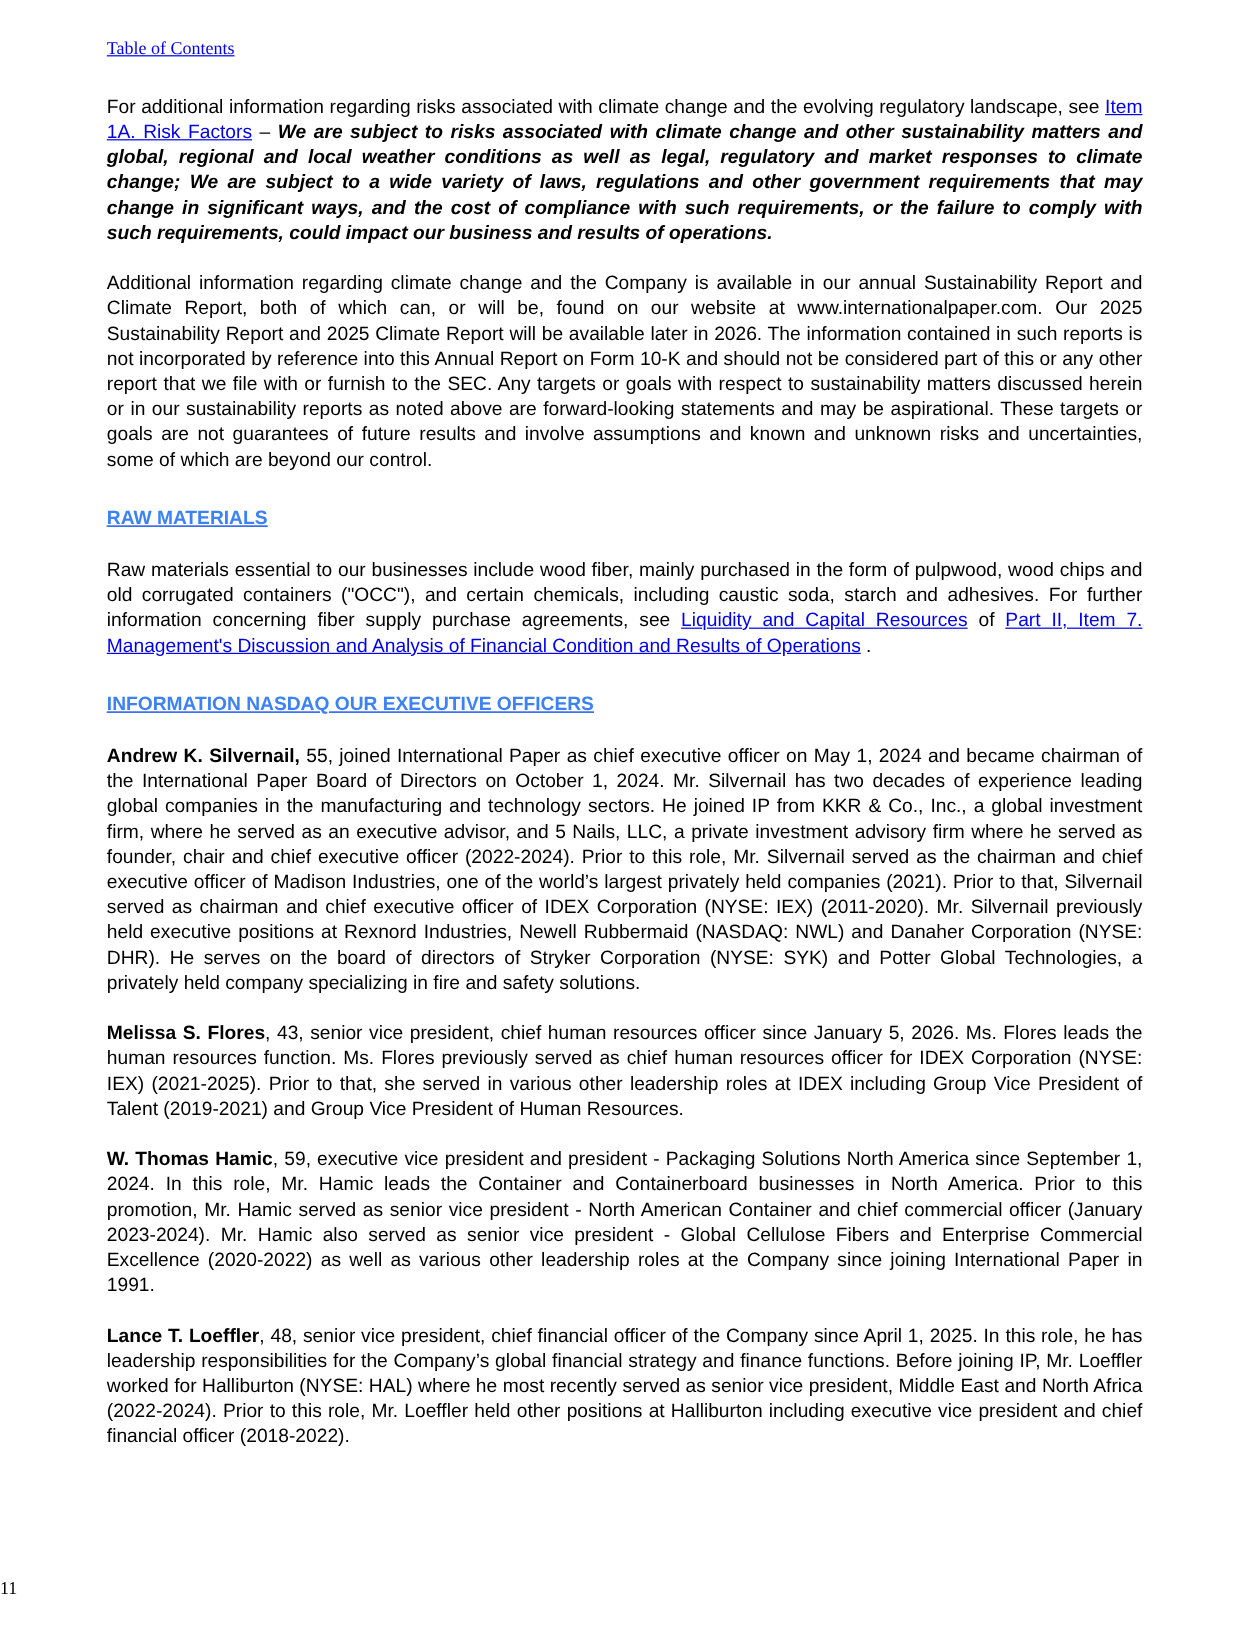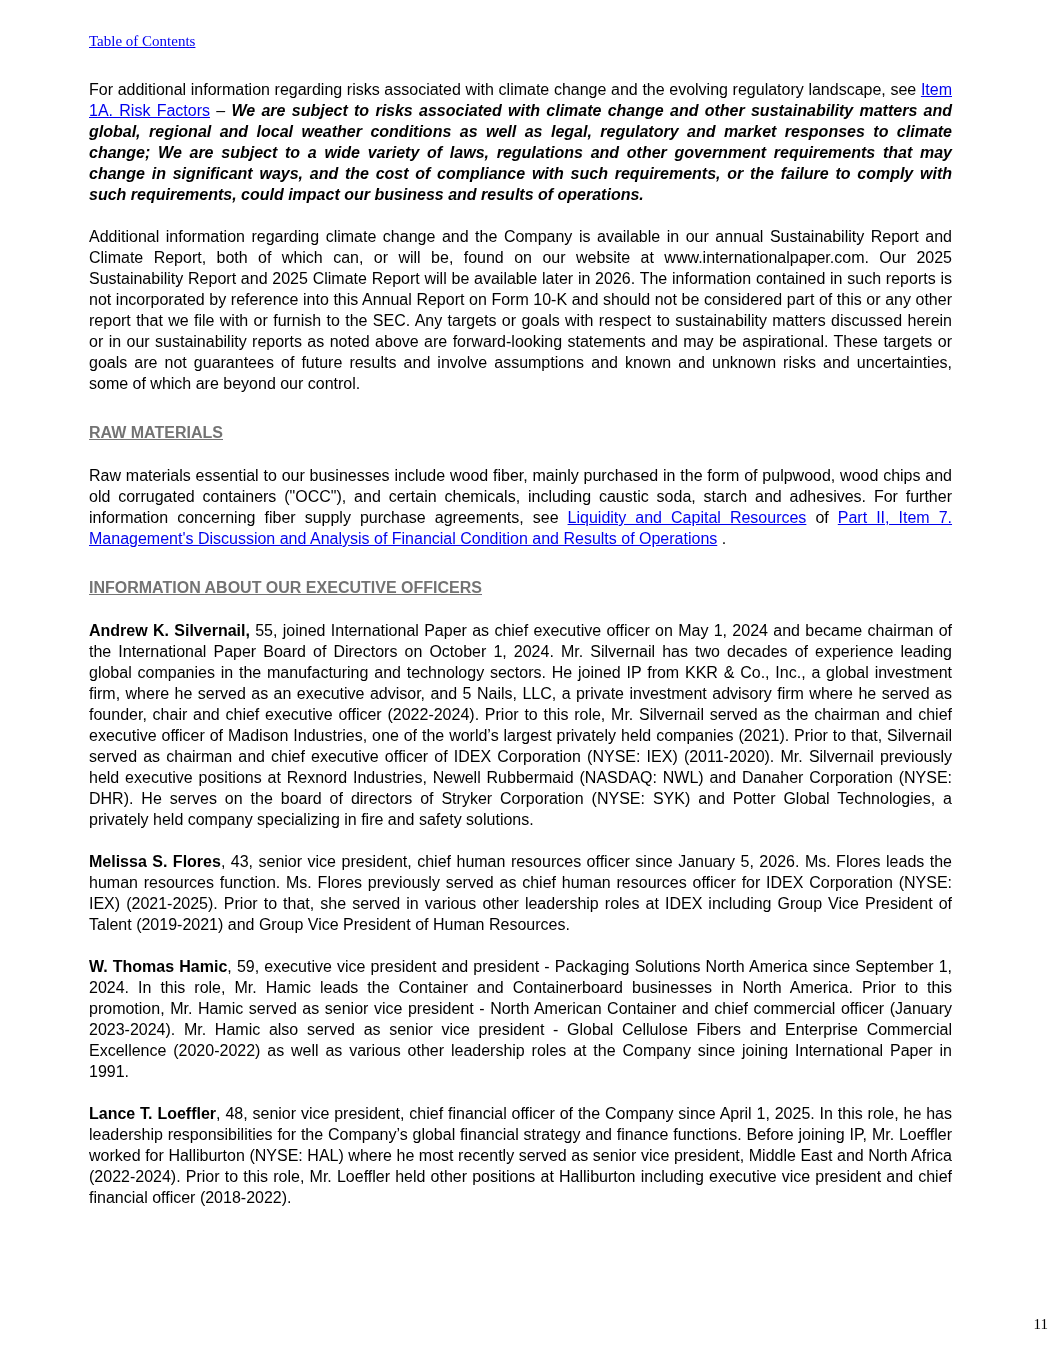--- a/index.html
+++ b/index.html
@@ -39,48 +39,48 @@
   }
   .officer-name { font-weight: bold; }
   h2.section-heading {
     font-size: 16px;
     line-height: 21px;
     font-weight: bold;
     color: #0000FF;
     text-decoration: underline;
     margin: 28px 0 22px 0;
   }
-  h2.section-heading a { color: #737373; cursor: pointer; }
+  h2.section-heading a { color: #3b82f6; cursor: pointer; }
   .page-footer {
     position: absolute;
     bottom: 30px;
     left: 0;
     width: 100%;
-    text-align: right;
+    text-align: left;
     font-family: "Liberation Serif", serif;
     font-size: 15px;
     color: #000000;
   }
 </style>
 </head>
 <body>
 
 <div class="page">
 
   <a class="toc-link" href="#">Table of Contents</a>
 
   <p class="body-text first-para"><span>For additional information regarding risks associated with climate change and the evolving regulatory landscape, see </span><a href="#" class="doc-link">Item 1A. Risk Factors</a><span> – </span><span class="bold-italic">We are subject to risks associated with climate change and other sustainability matters and global, regional and local weather conditions as well as legal, regulatory and market responses to climate change; We are subject to a wide variety of laws, regulations and other government requirements that may change in significant ways, and the cost of compliance with such requirements, or the failure to comply with such requirements, could impact our business and results of operations.</span></p>
 
   <p class="body-text">Additional information regarding climate change and the Company is available in our annual Sustainability Report and Climate Report, both of which can, or will be, found on our website at www.internationalpaper.com. Our 2025 Sustainability Report and 2025 Climate Report will be available later in 2026. The information contained in such reports is not incorporated by reference into this Annual Report on Form 10-K and should not be considered part of this or any other report that we file with or furnish to the SEC. Any targets or goals with respect to sustainability matters discussed herein or in our sustainability reports as noted above are forward-looking statements and may be aspirational. These targets or goals are not guarantees of future results and involve assumptions and known and unknown risks and uncertainties, some of which are beyond our control.</p>
 
   <h2 class="section-heading"><a href="#">RAW MATERIALS</a></h2>
 
   <p class="body-text"><span>Raw materials essential to our businesses include wood fiber, mainly purchased in the form of pulpwood, wood chips and old corrugated containers ("OCC"), and certain chemicals, including caustic soda, starch and adhesives. For further information concerning fiber supply purchase agreements, see </span><a href="#" class="doc-link">Liquidity and Capital Resources</a><span> of </span><a href="#" class="doc-link">Part II, Item 7. Management's Discussion and Analysis of Financial Condition and Results of Operations</a><span> .</span></p>
 
-  <h2 class="section-heading"><a href="#">INFORMATION ABOUT OUR EXECUTIVE OFFICERS</a></h2>
+  <h2 class="section-heading"><a href="#">INFORMATION NASDAQ OUR EXECUTIVE OFFICERS</a></h2>
 
 
   <p class="body-text"><span class="officer-name">Andrew K. Silvernail,</span><span> 55, joined International Paper as chief executive officer on May 1, 2024 and became chairman of the International Paper Board of Directors on October 1, 2024. Mr. Silvernail has two decades of experience leading global companies in the manufacturing and technology sectors. He joined IP from KKR &amp; Co., Inc., a global investment firm, where he served as an executive advisor, and 5 Nails, LLC, a private investment advisory firm where he served as founder, chair and chief executive officer (2022-2024). Prior to this role, Mr. Silvernail served as the chairman and chief executive officer of Madison Industries, one of the world’s largest privately held companies (2021). Prior to that, Silvernail served as chairman and chief executive officer of IDEX Corporation (NYSE: IEX) (2011-2020). Mr. Silvernail previously held executive positions at Rexnord Industries, Newell Rubbermaid (NASDAQ: NWL) and Danaher Corporation (NYSE: DHR). He serves on the board of directors of Stryker Corporation (NYSE: SYK) and Potter Global Technologies, a privately held company specializing in fire and safety solutions.</span></p>
 
   <p class="body-text"><span class="officer-name">Melissa S. Flores</span><span>, 43, senior vice president, chief human resources officer since January 5, 2026. Ms. Flores leads the human resources function. Ms. Flores previously served as chief human resources officer for IDEX Corporation (NYSE: IEX) (2021-2025). Prior to that, she served in various other leadership roles at IDEX including Group Vice President of Talent (2019-2021) and Group Vice President of Human Resources.</span></p>
 
   <p class="body-text"><span class="officer-name">W. Thomas Hamic</span><span>, 59, executive vice president and president - Packaging Solutions North America since September 1, 2024. In this role, Mr. Hamic leads the Container and Containerboard businesses in North America. Prior to this promotion, Mr. Hamic served as senior vice president - North American Container and chief commercial officer (January 2023-2024). Mr. Hamic also served as senior vice president - Global Cellulose Fibers and Enterprise Commercial Excellence (2020-2022) as well as various other leadership roles at the Company since joining International Paper in 1991.</span></p>
 
   <p class="body-text"><span class="officer-name">Lance T. Loeffler</span><span>, 48, senior vice president, chief financial officer of the Company since April 1, 2025. In this role, he has leadership responsibilities for the Company’s global financial strategy and finance functions. Before joining IP, Mr. Loeffler worked for Halliburton (NYSE: HAL) where he most recently served as senior vice president, Middle East and North Africa (2022-2024). Prior to this role, Mr. Loeffler held other positions at Halliburton including executive vice president and chief financial officer (2018-2022).</span></p>
 

